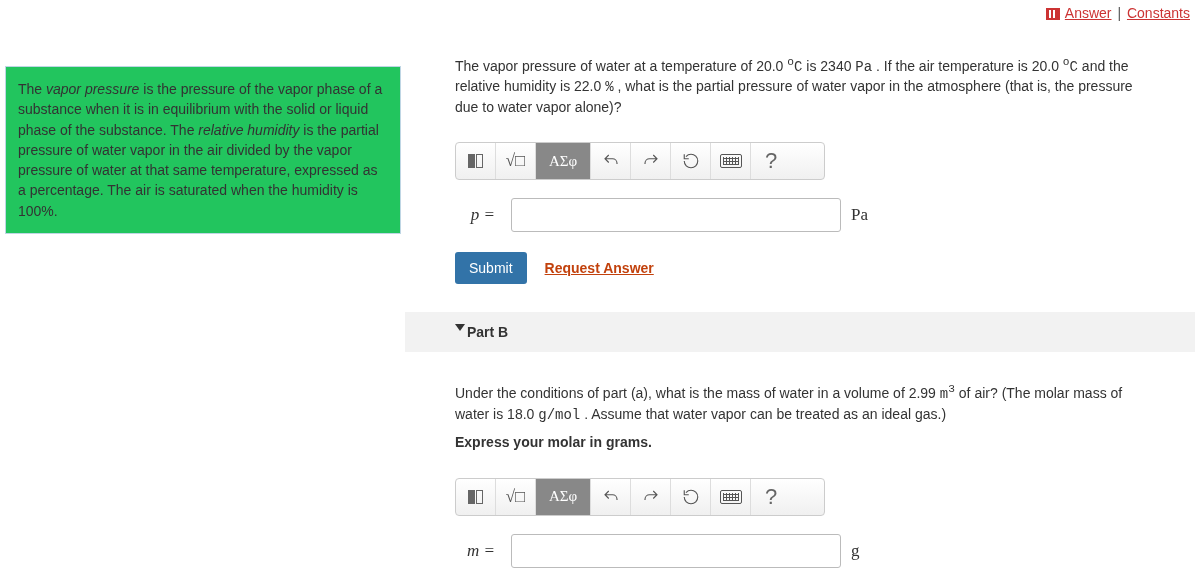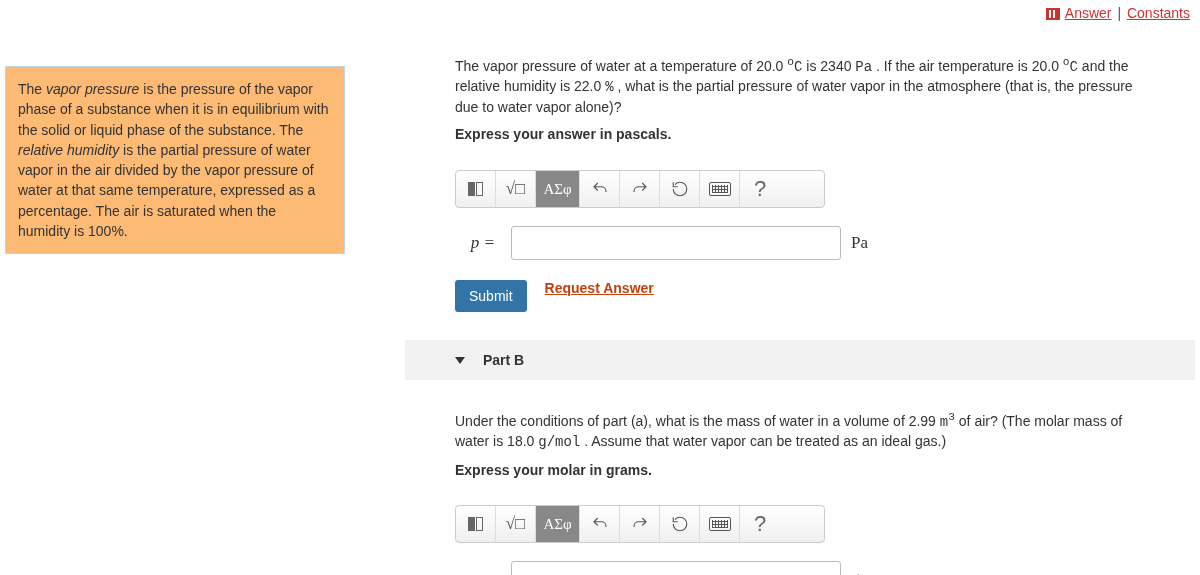--- a/index.html
+++ b/index.html
@@ -3,43 +3,43 @@
 <meta charset="utf-8">
 <style>
 *{box-sizing:border-box;margin:0;padding:0}
 body{font-family:Arial,Helvetica,sans-serif;font-size:14px;color:#333;background:#fff;width:1200px;height:575px;position:relative;overflow:hidden}
 .top-links{position:absolute;top:5px;right:10px;font-size:14px}
 .top-links a{color:#c33;text-decoration:underline;cursor:pointer}
 .top-links .sep{color:#555;margin:0 2px}
 .flag-icon{display:inline-block;width:14px;height:12px;background:#c33;vertical-align:middle;margin-right:2px;position:relative}
 .flag-icon::before{content:"";position:absolute;left:3px;top:2px;width:2px;height:8px;background:#fff}
 .flag-icon::after{content:"";position:absolute;left:7px;top:2px;width:2px;height:8px;background:#fff}
-.left-panel{position:absolute;left:5px;top:66px;width:340px;border:1px solid #bfd6e4;background:#fdba74;padding:12px 12px;line-height:1.45}
+.left-panel{position:absolute;left:5px;top:66px;width:396px;border:1px solid #bfd6e4;background:#22c55e;padding:12px 12px;line-height:1.45}
 .left-panel em{font-style:italic}
 .content{position:absolute;left:405px;top:25px;right:5px;bottom:0;overflow:hidden}
 .prompt{padding:30px 50px 10px 50px;line-height:1.4}
 .prompt .sup{font-size:.8em;vertical-align:super}
 .prompt .serif{font-family:Liberation Mono, monospace}
 .instr{font-weight:bold;margin-top:8px}
 .answer-block{margin:15px 0 0 50px}
 .toolbar{border:1px solid #ccc;border-radius:4px;display:flex;align-items:center;height:38px;width:370px;overflow:hidden;background:linear-gradient(#fff,#f0f0f0)}
 .tool{display:flex;align-items:center;justify-content:center;height:100%;border-right:1px solid #ddd;color:#555;font-size:16px}
 .tool.w{width:40px}
-.tool.g{background:#888;color:#fff;width:44px;font-family:'Times New Roman',serif;font-size:15px}
+.tool.g{background:#888;color:#fff;width:55px;font-family:'Times New Roman',serif;font-size:15px}
 .tool svg{width:18px;height:18px;stroke:#555;fill:none;stroke-width:1.5}
 .tool.last{border-right:none}
 .help{font-size:22px;color:#666}
 .input-row{display:flex;align-items:center;margin-top:18px}
 .var-label{font-family:'Times New Roman',serif;font-style:italic;font-size:17px;margin-right:6px;width:40px;text-align:right}
 .answer-input{width:330px;height:34px;border:1px solid #bbb;border-radius:3px;margin:0 10px;padding:4px 6px;font-size:14px}
 .unit{font-family:'Times New Roman',serif;font-size:17px}
-.submit-row{margin-top:20px;display:flex;align-items:flex-start;gap:18px}
+.submit-row{margin-top:20px;display:flex;align-items:center;gap:18px}
 .submit-btn{background:#3273a8;color:#fff;border:none;padding:8px 14px;border-radius:3px;font-size:14px;cursor:pointer}
 .req-link{color:#c2410c;text-decoration:underline;font-weight:bold;font-size:14px;cursor:pointer}
-.part-header{background:#f2f2f2;margin-top:28px;padding:12px 50px;display:flex;align-items:center;gap:18px}
+.part-header{background:#f2f2f2;margin-top:28px;padding:12px 50px;display:flex;align-items:flex-start;gap:2px}
 .part-header .tri{width:0;height:0;border-left:5px solid transparent;border-right:5px solid transparent;border-top:7px solid #333}
 .part-header .label{font-weight:bold}
 .fmt-icon{display:inline-flex;align-items:center;gap:1px}
 .fmt-icon .box{width:7px;height:14px;border:1px solid #666}
 .fmt-icon .box.fill{background:#666}
 .root{font-family:'Times New Roman',serif;font-size:17px}
 .kbd-icon{width:22px;height:14px;border:1px solid #555;border-radius:2px;position:relative}
 .kbd-icon::before{content:"";position:absolute;inset:2px;background:repeating-linear-gradient(90deg,#555 0 1px,transparent 1px 3px),repeating-linear-gradient(0deg,#555 0 1px,transparent 1px 3px)}
 </style>
 </head>
@@ -53,21 +53,20 @@
 </div>
 
 <div class="left-panel">
   <span>The <em>vapor pressure</em> is the pressure of the vapor phase of a substance when it is in equilibrium with the solid or liquid phase of the substance. The <em>relative humidity</em> is the partial pressure of water vapor in the air divided by the vapor pressure of water at that same temperature, expressed as a percentage. The air is saturated when the humidity is 100%.</span>
 </div>
 
 <div class="content">
 
   <div class="prompt">
     <span>The vapor pressure of water at a temperature of 20.0 </span><span class="serif"><span class="sup">o</span><span>C</span></span><span> is 2340 </span><span class="serif">Pa</span><span> . If the air temperature is 20.0 </span><span class="serif"><span class="sup">o</span><span>C</span></span><span> and the relative humidity is 22.0 </span><span class="serif">%</span><span> , what is the partial pressure of water vapor in the atmosphere (that is, the pressure due to water vapor alone)?</span>
-    <div class="instr">Express your answer in pascals.</div>
   </div>
 
   <div class="answer-block">
     <div class="toolbar">
       <div class="tool w">
           <span class="fmt-icon">
             <span class="box fill"></span>
             <span class="box"></span>
           </span>
         </div>

